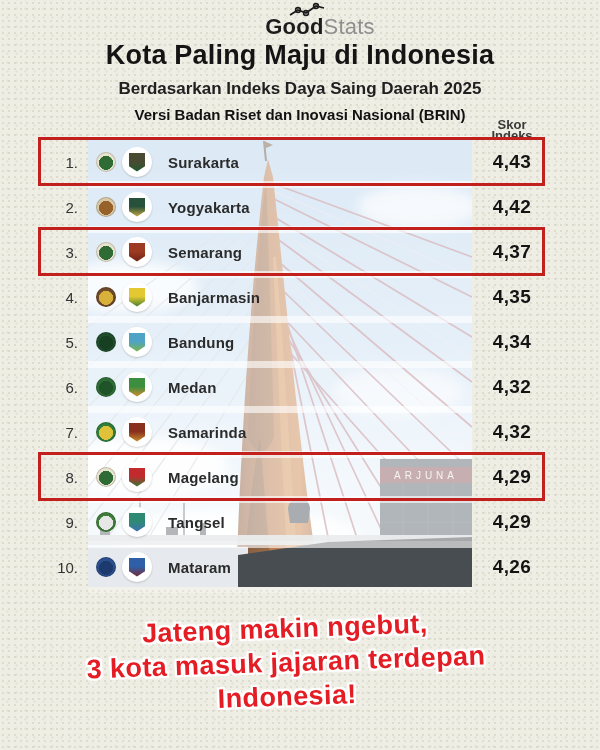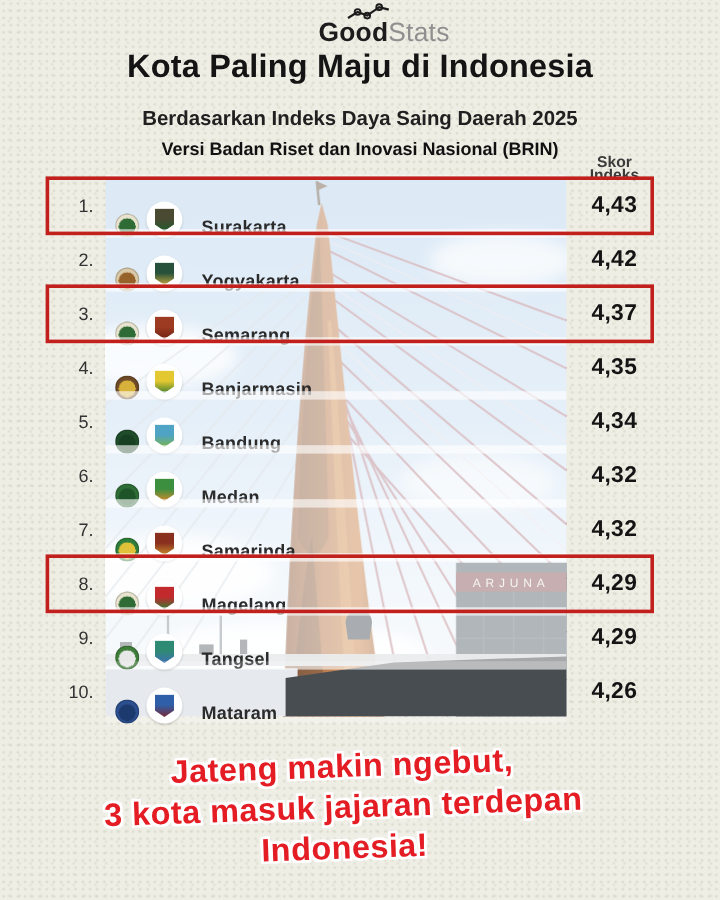--- a/index.html
+++ b/index.html
@@ -18,37 +18,37 @@
 
   
   .logo-wrap { padding-top:14px; text-align:center;padding-left:40px; }
   .logo { position:relative; display:inline-block; font-size:22px; letter-spacing:.2px; }
   .logo .bold { font-weight:bold; color:#1c1c1c; }
   .logo .light { font-weight:normal; color:#8f8f8f; }
   .logo svg { position:absolute; left:24px; top:-12px; }
 
   .title { text-align:center; font-size:27px; font-weight:bold;
            color:var(--title-color,#141414); letter-spacing:.2px; }
-  .subtitle { margin-top:18px; text-align:center; font-size:17px; font-weight:bold; color:#202020; }
+  .subtitle { margin-top:8px; text-align:center; font-size:17px; font-weight:bold; color:#202020; }
   .source { margin-top:7px; text-align:center; font-size:15px; font-weight:bold; color:#111; }
 
   
   .list-area { position:relative; margin-top:14px; width:600px; height:458px; }
 
   .photo { position:absolute; left:88px; top:0; width:384px; height:450px; z-index:0; }
 
   .score-header { position:absolute; right:52px; top:-18px; width:72px; z-index:1;
                   text-align:center; font-size:13px; line-height:11px; font-weight:bold; color:#3a3a3a; }
 
   .rows { position:relative; z-index:2; padding:5px 0 0 38px; }
   .row { position:relative; display:flex; align-items:center; width:507px; height:40px; margin-bottom:5px; }
   .row.highlighted::before { content:""; position:absolute; left:0; right:0; top:-5px; bottom:-4px;
                              border:3px solid var(--highlight-border,#c1201d); z-index:4; pointer-events:none; }
   .rank { width:50px; padding-right:10px; text-align:right; font-size:15px; color:#333; }
-  .strip { display:flex; align-items:flex-end; width:384px; height:52px; background:rgba(255,255,255,.62); }
+  .strip { display:flex; align-items:center; width:384px; height:52px; background:rgba(255,255,255,.62); }
   .row:last-child .strip { background:rgba(255,255,255,.22); }
   .prov-icon { width:20px; height:20px; margin-left:8px; border-radius:50%;
                border:1px solid rgba(0,0,0,.18); flex:none; }
   .city-badge { width:30px; height:30px; margin-left:6px; border-radius:50%; background:#fff;
                 display:flex; align-items:center; justify-content:center;
                 box-shadow:0 1px 2px rgba(0,0,0,.18); flex:none; }
   .shield { width:16px; height:19px;
             clip-path:polygon(0 0, 100% 0, 100% 72%, 50% 100%, 0 72%); }
   .city { margin-left:16px; font-size:15px; font-weight:bold; color:#2b2b2b; letter-spacing:.2px; }
   .score { width:73px; padding-right:14px; text-align:right; font-size:19px; font-weight:bold;

